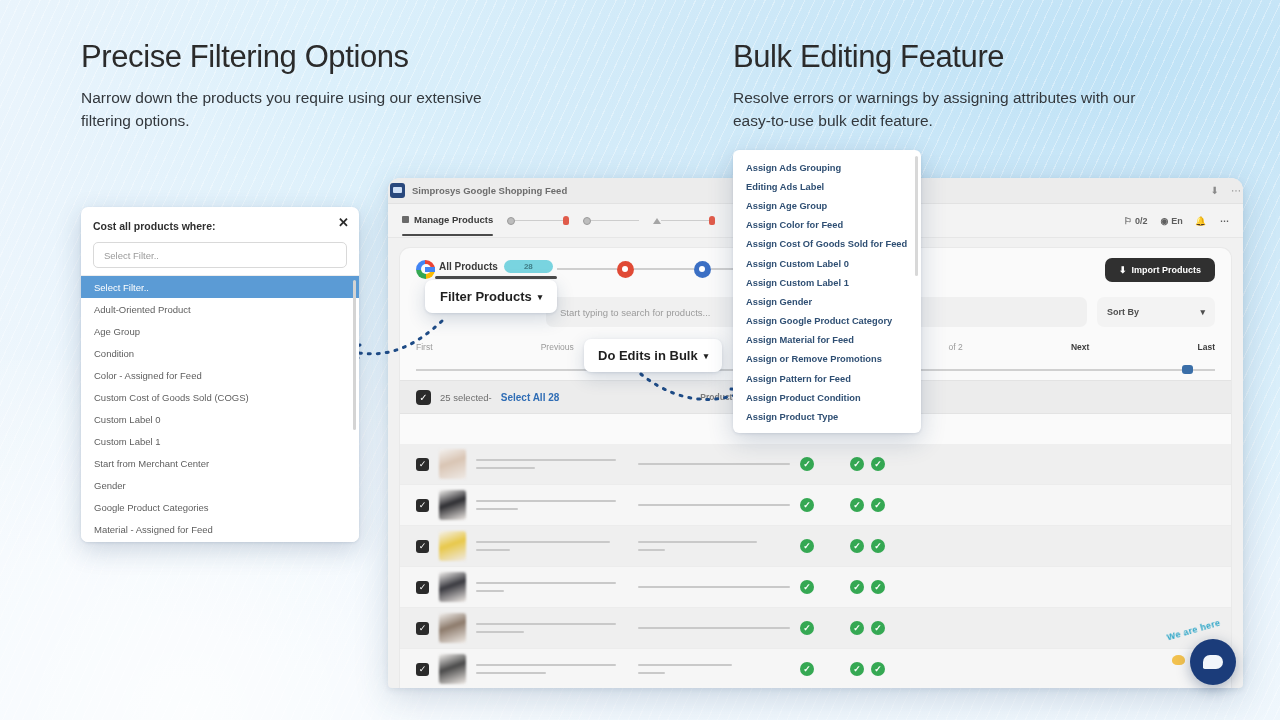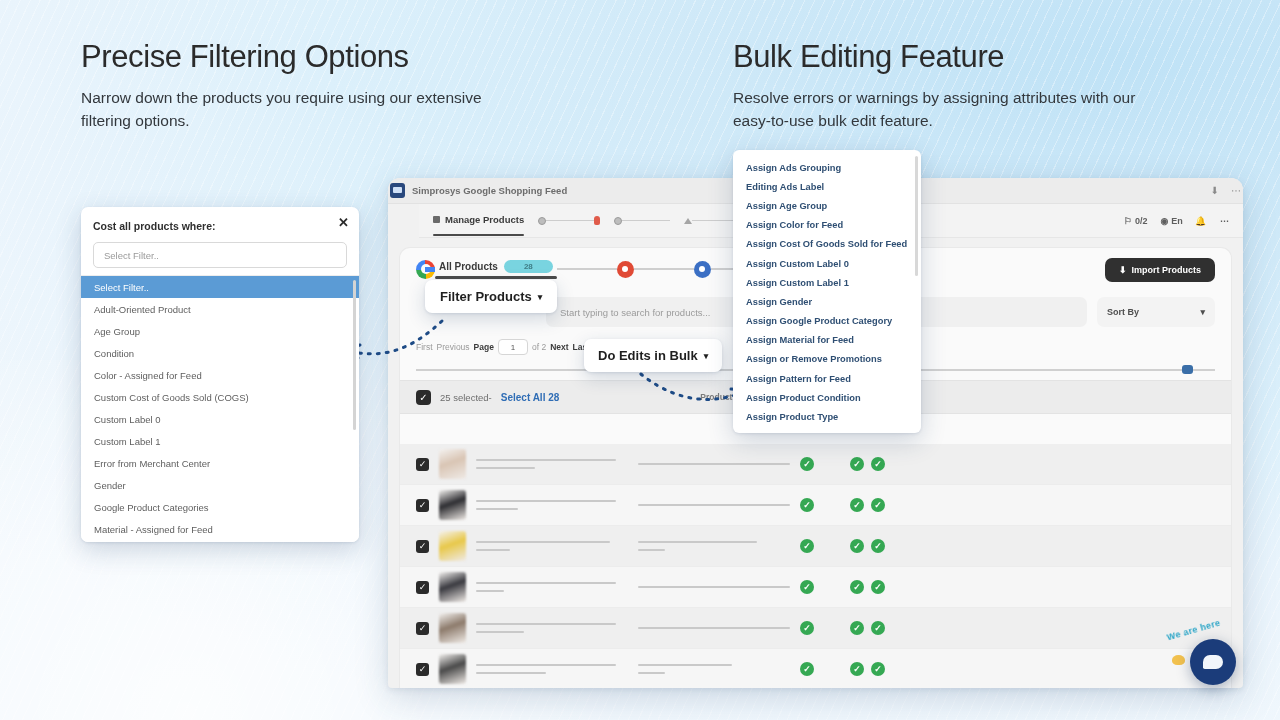--- a/index.html
+++ b/index.html
@@ -70,21 +70,20 @@
   }
   .titlebar-right { margin-left: auto; display: flex; align-items: center; gap: 12px; }
   .tb-ico { font-size: 10px; color: #8a8a8a; filter: blur(0.4px); }
 
   .win-navbar {
     height: 34px; background: #f3f3f3;
     display: flex; align-items: center; padding: 0 14px;
     gap: 14px;
     border-bottom: 1px solid #e6e6e6;
     position: relative;
-    margin-left: 31px;
   }
   .nav-tab {
     display: flex; align-items: center; gap: 5px;
     font-size: 9.5px; font-weight: 700; color: #3a3a3a;
     position: relative; padding-bottom: 2px;
     filter: blur(0.35px);
   }
   .nav-tab .bar {
     position: absolute; left: 0; right: 0; bottom: -9px; height: 2.5px;
     background: #4a4a4a; border-radius: 2px;
@@ -173,22 +172,22 @@
     margin-left: 130px;
   }
   .sortby {
     width: 118px; height: 30px; background: #f3f3f3; border-radius: 7px;
     display: flex; align-items: center; justify-content: space-between;
     padding: 0 10px; font-size: 9px; font-weight: 700; color: #4e4e4e;
     filter: blur(0.5px);
   }
 
   .pager-row {
-    height: 26px; display: flex; align-items: center; justify-content: flex-start;
-    padding: 0 16px; gap: 4px; font-size: 8.5px; color: #9a9a9a;
+    height: 26px; display: flex; align-items: center; justify-content: space-between;
+    padding: 0 16px; gap: 16px; font-size: 8.5px; color: #9a9a9a;
     filter: blur(0.55px);
   }
   .pager-row .strong { color: #3b3b3b; font-weight: 700; }
   .pager-input {
     width: 30px; height: 16px; border: 1px solid #d6d6d6; border-radius: 4px;
     background: #fff; display: inline-flex; align-items: center; justify-content: center;
     font-size: 8px; color: #555;
   }
 
   .slider-row { height: 20px; position: relative; padding: 0 16px; filter: blur(0.5px); }
@@ -595,21 +594,21 @@
     <div class="fp-list" id="filter-options-list">
       <span class="fp-scroll"></span>
     <div class="fp-opt selected">Select Filter..</div>
         <div class="fp-opt">Adult-Oriented Product</div>
         <div class="fp-opt">Age Group</div>
         <div class="fp-opt">Condition</div>
         <div class="fp-opt">Color - Assigned for Feed</div>
         <div class="fp-opt">Custom Cost of Goods Sold (COGS)</div>
         <div class="fp-opt">Custom Label 0</div>
         <div class="fp-opt">Custom Label 1</div>
-        <div class="fp-opt">Error from Merchant Center</div>
+        <div class="fp-opt">Start from Merchant Center</div>
         <div class="fp-opt">Gender</div>
         <div class="fp-opt">Google Product Categories</div>
         <div class="fp-opt">Material - Assigned for Feed</div>
         <div class="fp-opt">Product Idebtifiers Control</div>
       </div>
   </div>
 
   <div id="bulk-popup">
     <span class="bp-scroll"></span>
     <div id="bulk-options-list">

